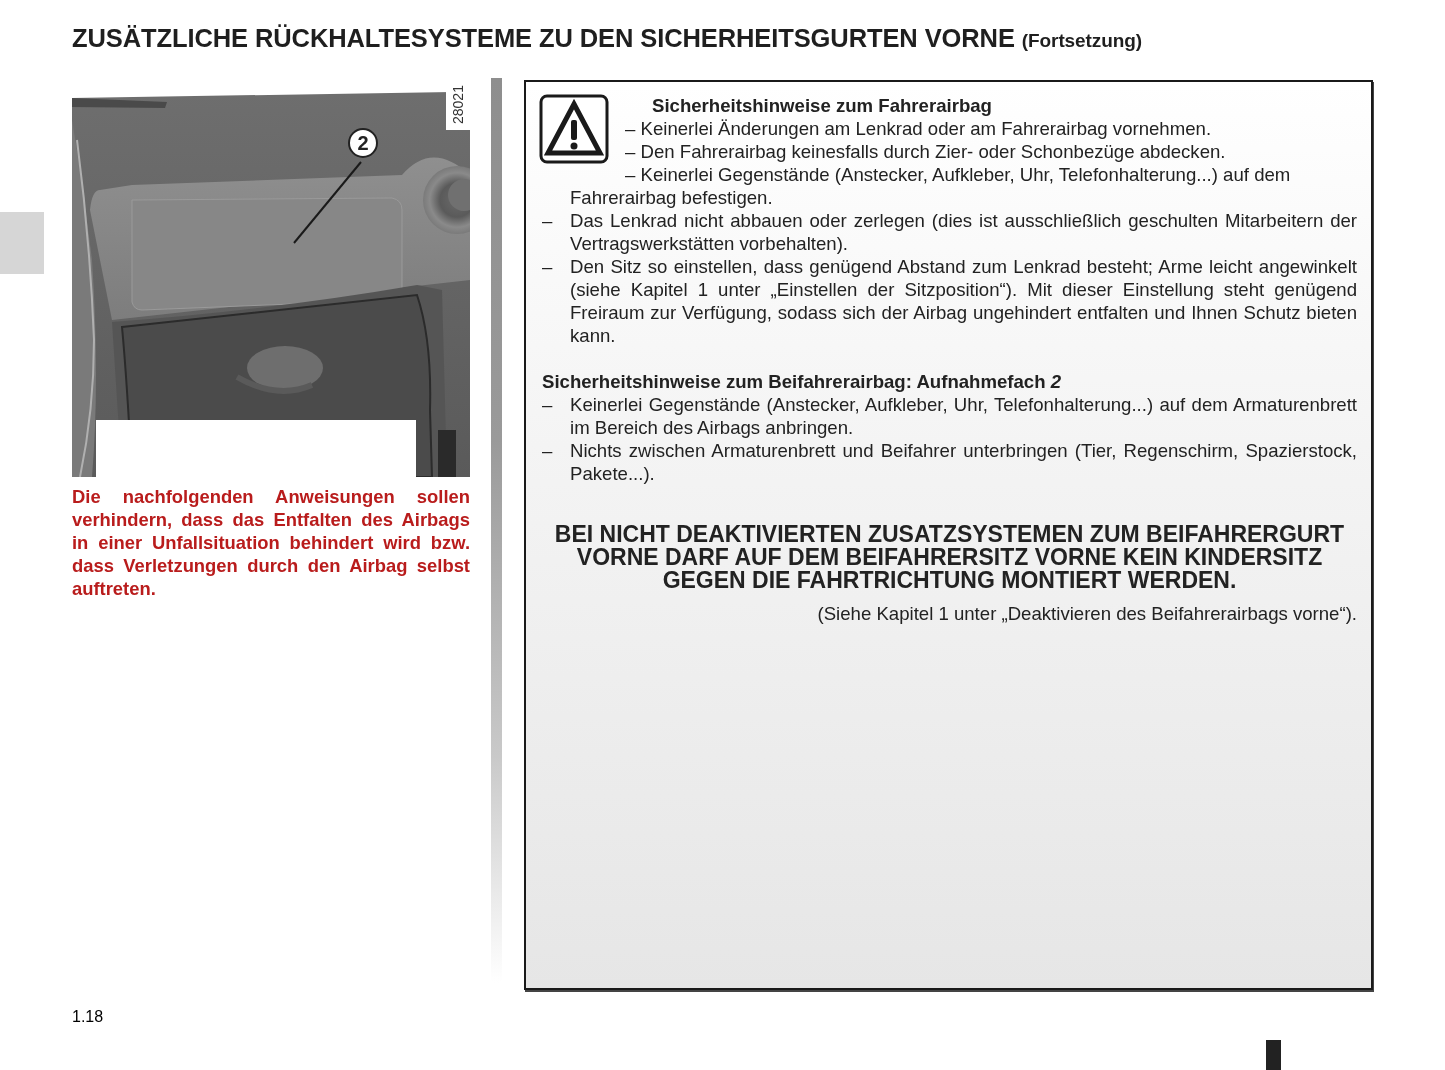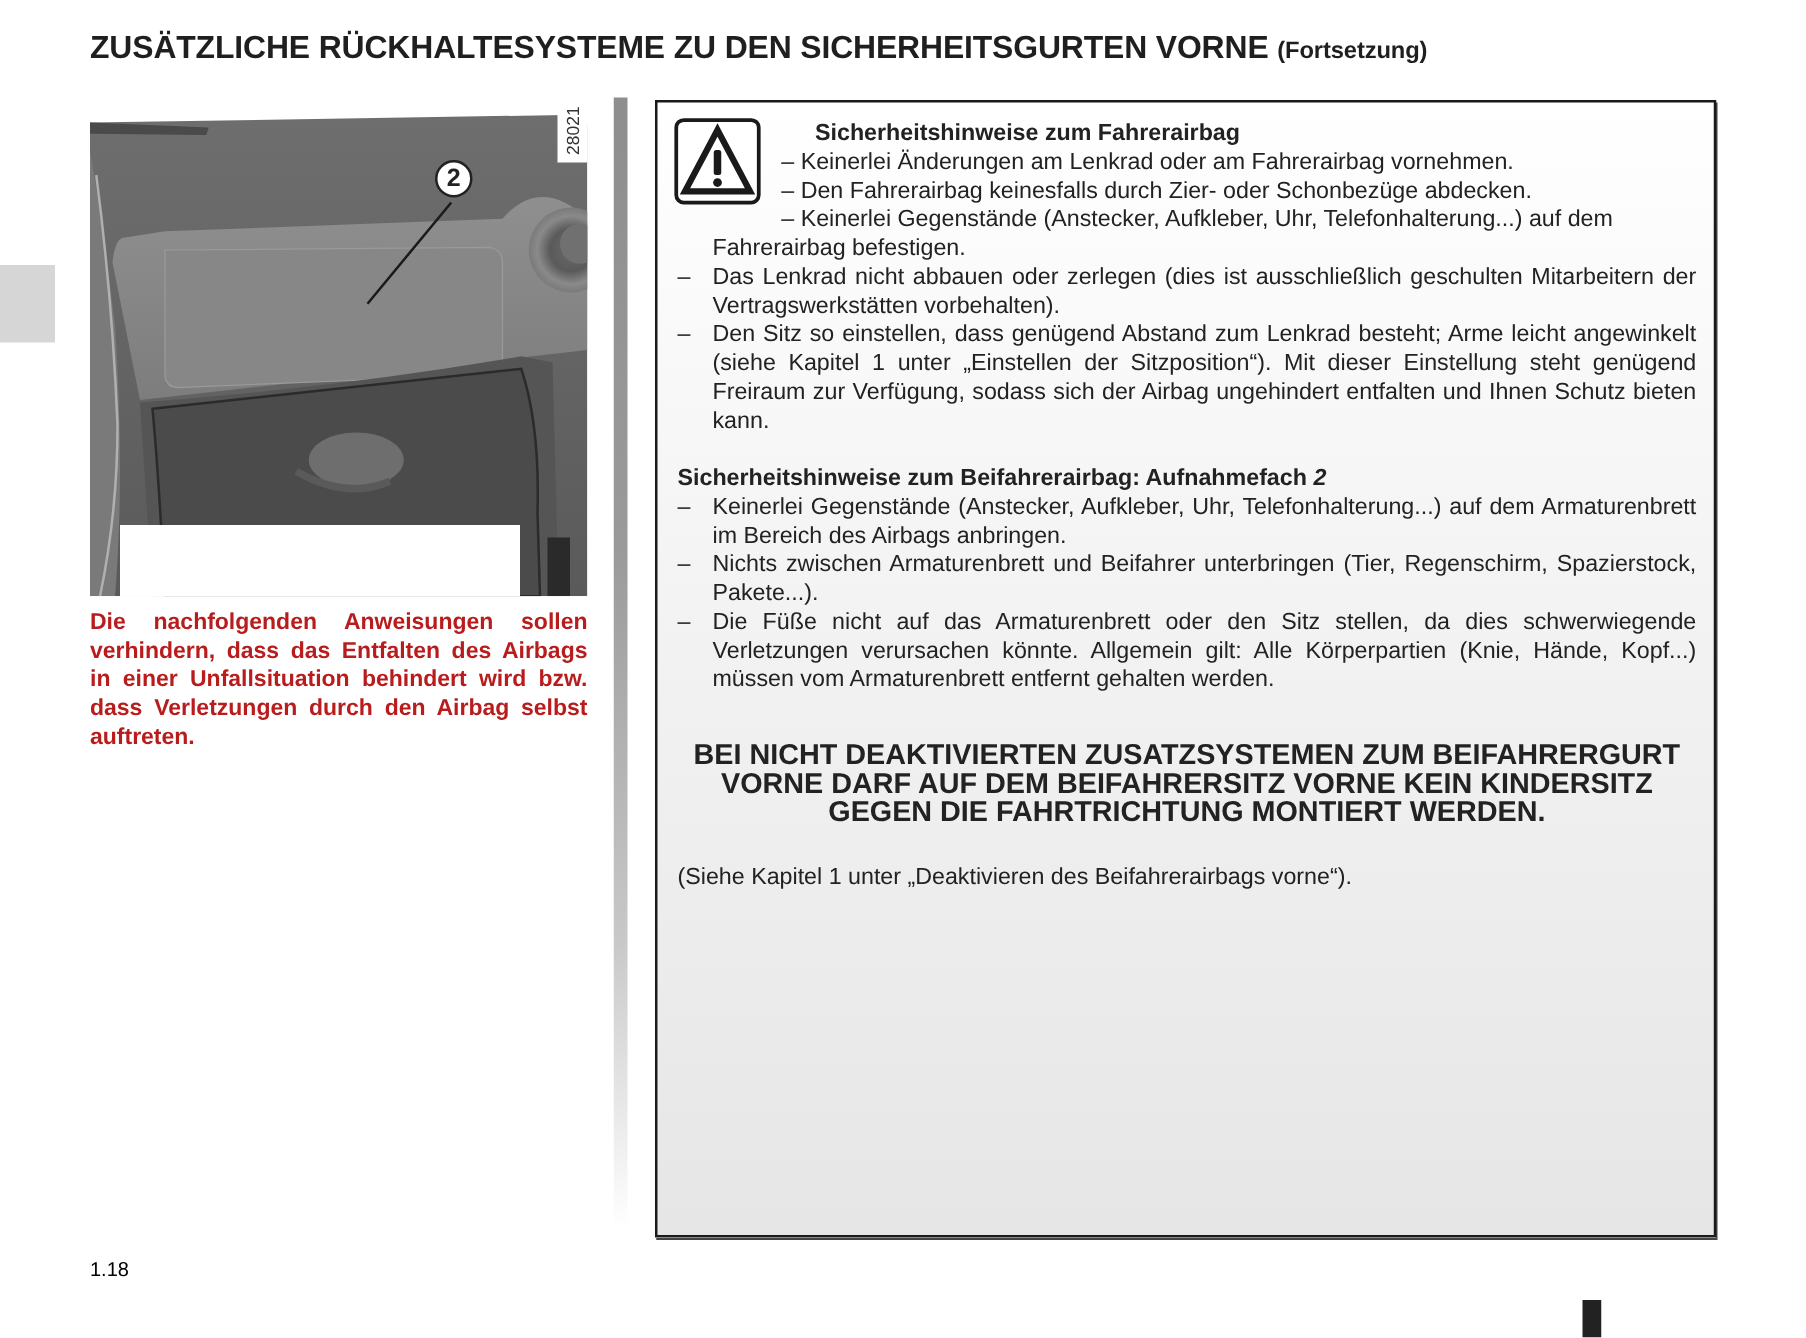--- a/index.html
+++ b/index.html
@@ -48,21 +48,21 @@
     .item {
       position: relative; padding-left: 28px; text-align: justify;
     }
     .item::before {
       content: "\2013"; position: absolute; left: 0; top: 0;
     }
     .spacer { height: 23px; }
     .caps-block {
       margin-top: 38px; text-align: center; font-weight: bold; font-size: 23px; line-height: 23px;
     }
-    .note { margin-top: 28px; text-align: left; }
+    .note { margin-top: 10px; text-align: right; }
     .page-number {
       position: absolute; left: 72px; top: 1008px; font-size: 16px; color: #000000;
     }
     .thumb-marker {
       position: absolute; left: 1266px; top: 1040px; width: 15px; height: 30px; background: #222;
     }
     .photo-id {
       position: absolute; right: 0; top: 0; width: 24px; height: 50px; background: #fff;
     }
     .photo-id span {
@@ -148,21 +148,20 @@
     <div class="item">Den Sitz so einstellen, dass genügend Abstand zum Lenkrad besteht; Arme leicht angewinkelt (siehe Kapitel 1 unter „Einstellen der Sitzposition“). Mit dieser Einstellung steht genügend Freiraum zur Verfügung, sodass sich der Airbag ungehindert entfalten und Ihnen Schutz bieten kann.</div>
 
     <div class="spacer"></div>
 
     <div class="section-head">
       <span>Sicherheitshinweise zum Beifahrerairbag: Aufnahmefach</span>
       <em>2</em>
     </div>
     <div class="item">Keinerlei Gegenstände (Anstecker, Aufkleber, Uhr, Telefonhalterung...) auf dem Armaturenbrett im Bereich des Airbags anbringen.</div>
     <div class="item">Nichts zwischen Armaturenbrett und Beifahrer unterbringen (Tier, Regenschirm, Spazierstock, Pakete...).</div>
-    <div class="item">Die Füße nicht auf das Armaturenbrett oder den Sitz stellen, da dies schwerwiegende Verletzungen verursachen könnte. Allgemein gilt: Alle Körperpartien (Knie, Hände, Kopf...) müssen vom Armaturenbrett entfernt gehalten werden.</div>
 
     <div class="caps-block">
       <div>BEI NICHT DEAKTIVIERTEN ZUSATZSYSTEMEN ZUM BEIFAHRERGURT</div>
       <div>VORNE DARF AUF DEM BEIFAHRERSITZ VORNE KEIN KINDERSITZ</div>
       <div>GEGEN DIE FAHRTRICHTUNG MONTIERT WERDEN.</div>
     </div>
     <div class="note">(Siehe Kapitel 1 unter „Deaktivieren des Beifahrerairbags vorne“).</div>
   </div>
 </div>
 

